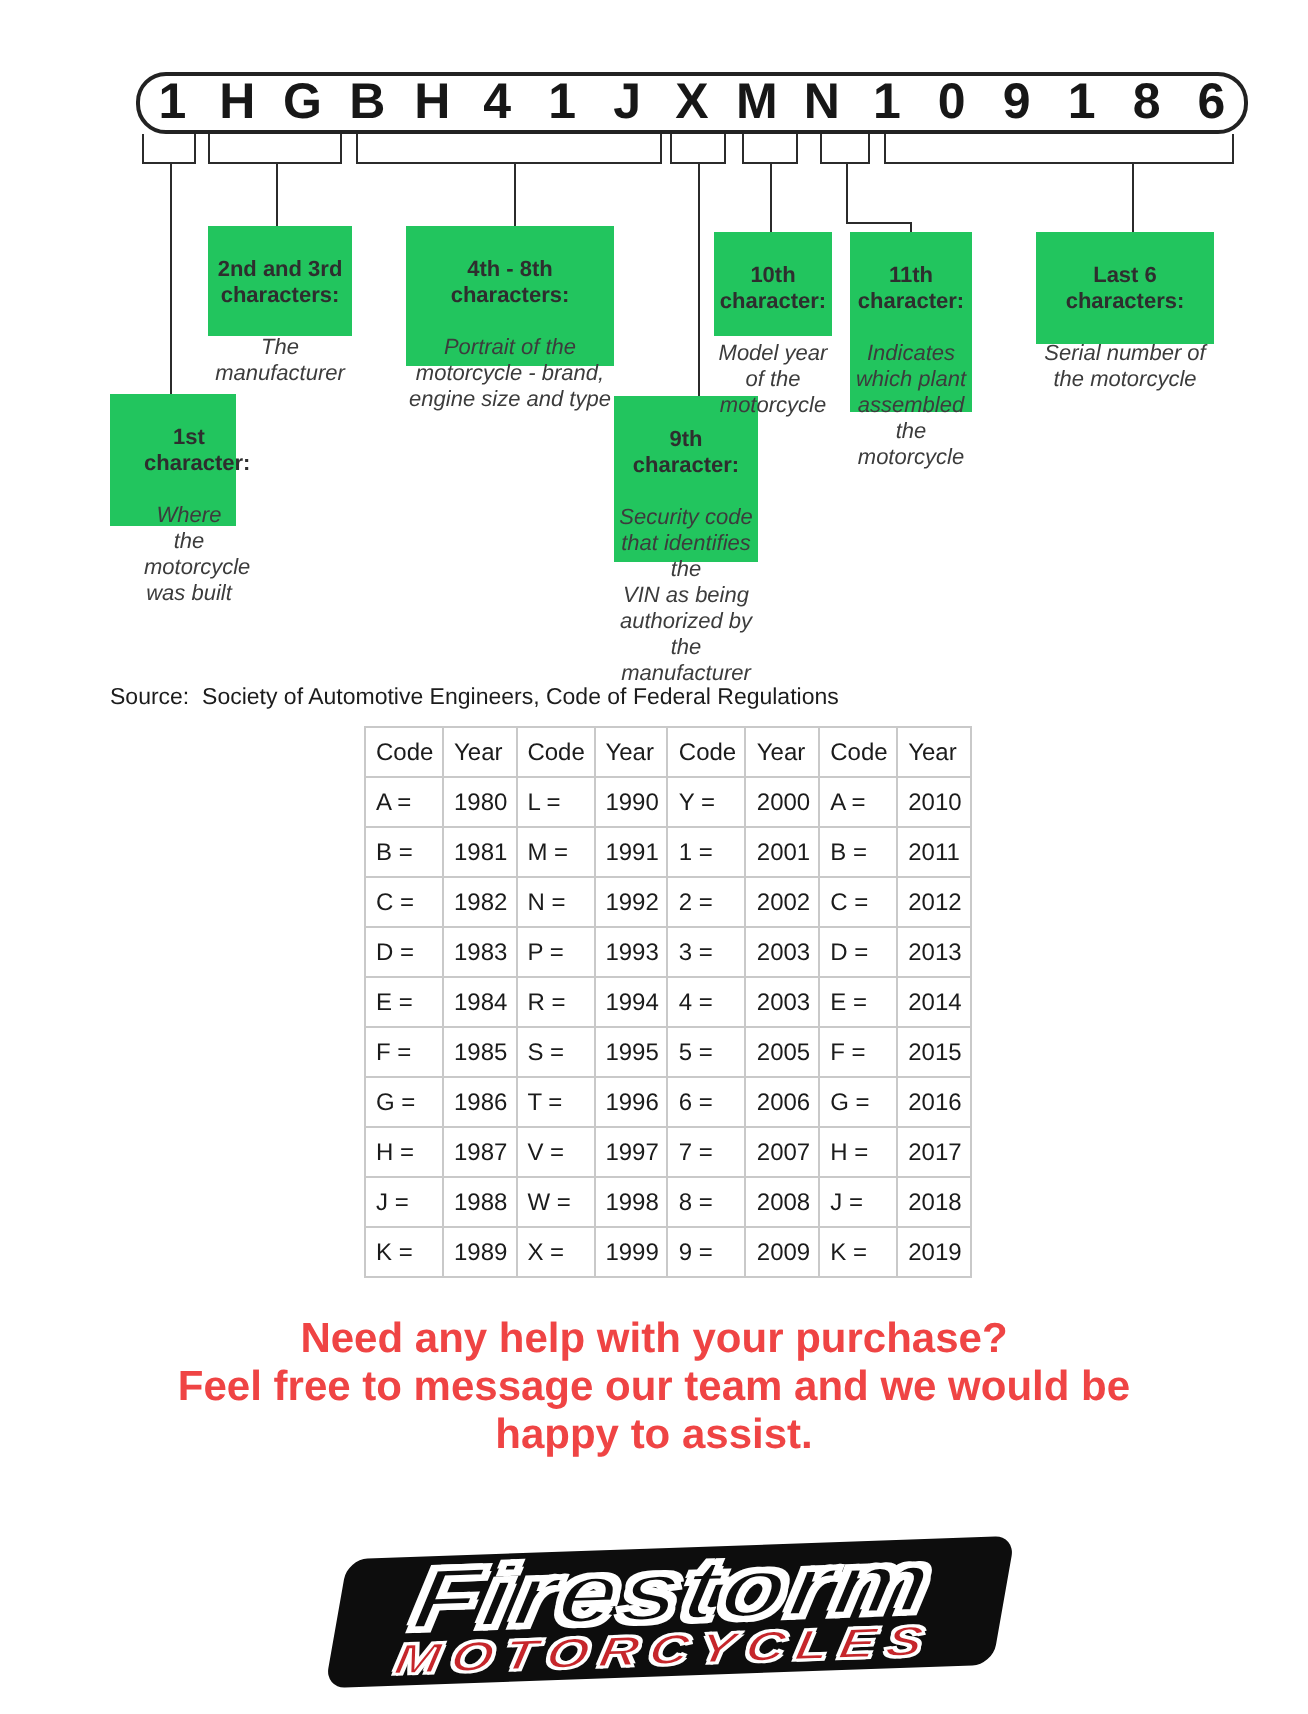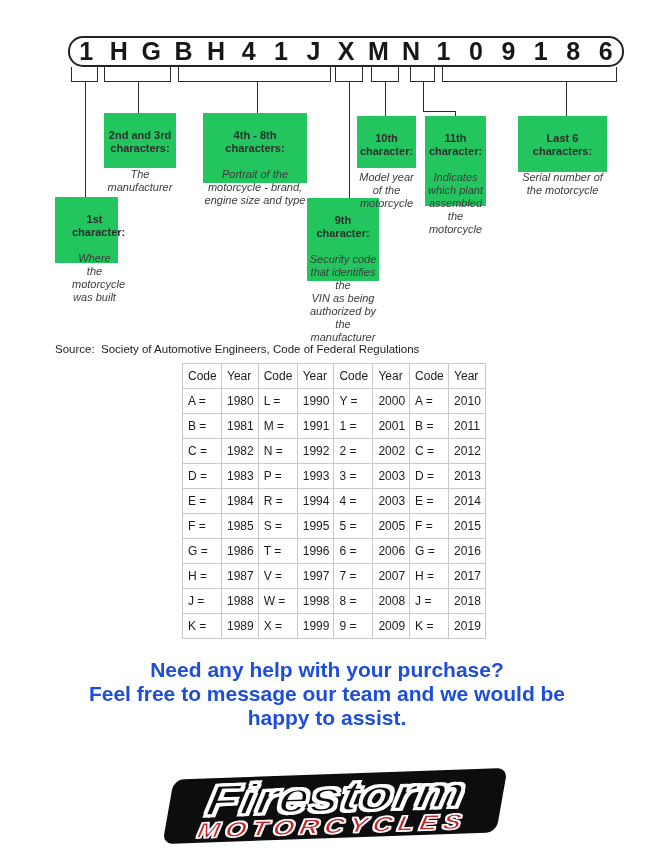--- a/index.html
+++ b/index.html
@@ -29,21 +29,21 @@
   
   #year-table{position:absolute;left:182px;top:363px;border-collapse:collapse;
               font-size:12px;color:#1b1b1b;}
   #year-table th,#year-table td{border:1px solid #c9c9c9;padding:4px 4px 4px 5px;
               text-align:left;line-height:16px;height:16px;box-sizing:content-box;}
   #year-table th{font-weight:normal;}
   #year-table th:nth-child(odd),#year-table td:nth-child(odd){min-width:29px;}
   #year-table th:nth-child(even),#year-table td:nth-child(even){min-width:25px;}
 
   .help{position:absolute;left:0;top:658px;width:654px;text-align:center;
-        font-weight:bold;font-size:21px;line-height:24px;color:#1d4ed8;white-space:pre-line;}
+        font-weight:bold;font-size:21px;line-height:24px;color:#ef4444;white-space:pre-line;}
 
   
   .logo{position:absolute;left:168px;top:774px;width:334px;height:64px;background:#0d0d0d;
         border-radius:10px;transform:rotate(-2deg) skewX(-12deg);
         display:flex;flex-direction:column;align-items:center;justify-content:center;}
   .logo-brand{display:inline-block;font-style:italic;font-weight:bold;font-size:43px;line-height:38px;
         color:#0d0d0d;letter-spacing:1px;transform:scaleX(1.25);
         -webkit-text-stroke:2.5px #ffffff;
         text-shadow:-2px -2px 0 #fff,2px -2px 0 #fff,-2px 2px 0 #fff,2px 2px 0 #fff;}
   .logo-sub{display:inline-block;font-style:italic;font-weight:bold;font-size:21px;line-height:20px;

